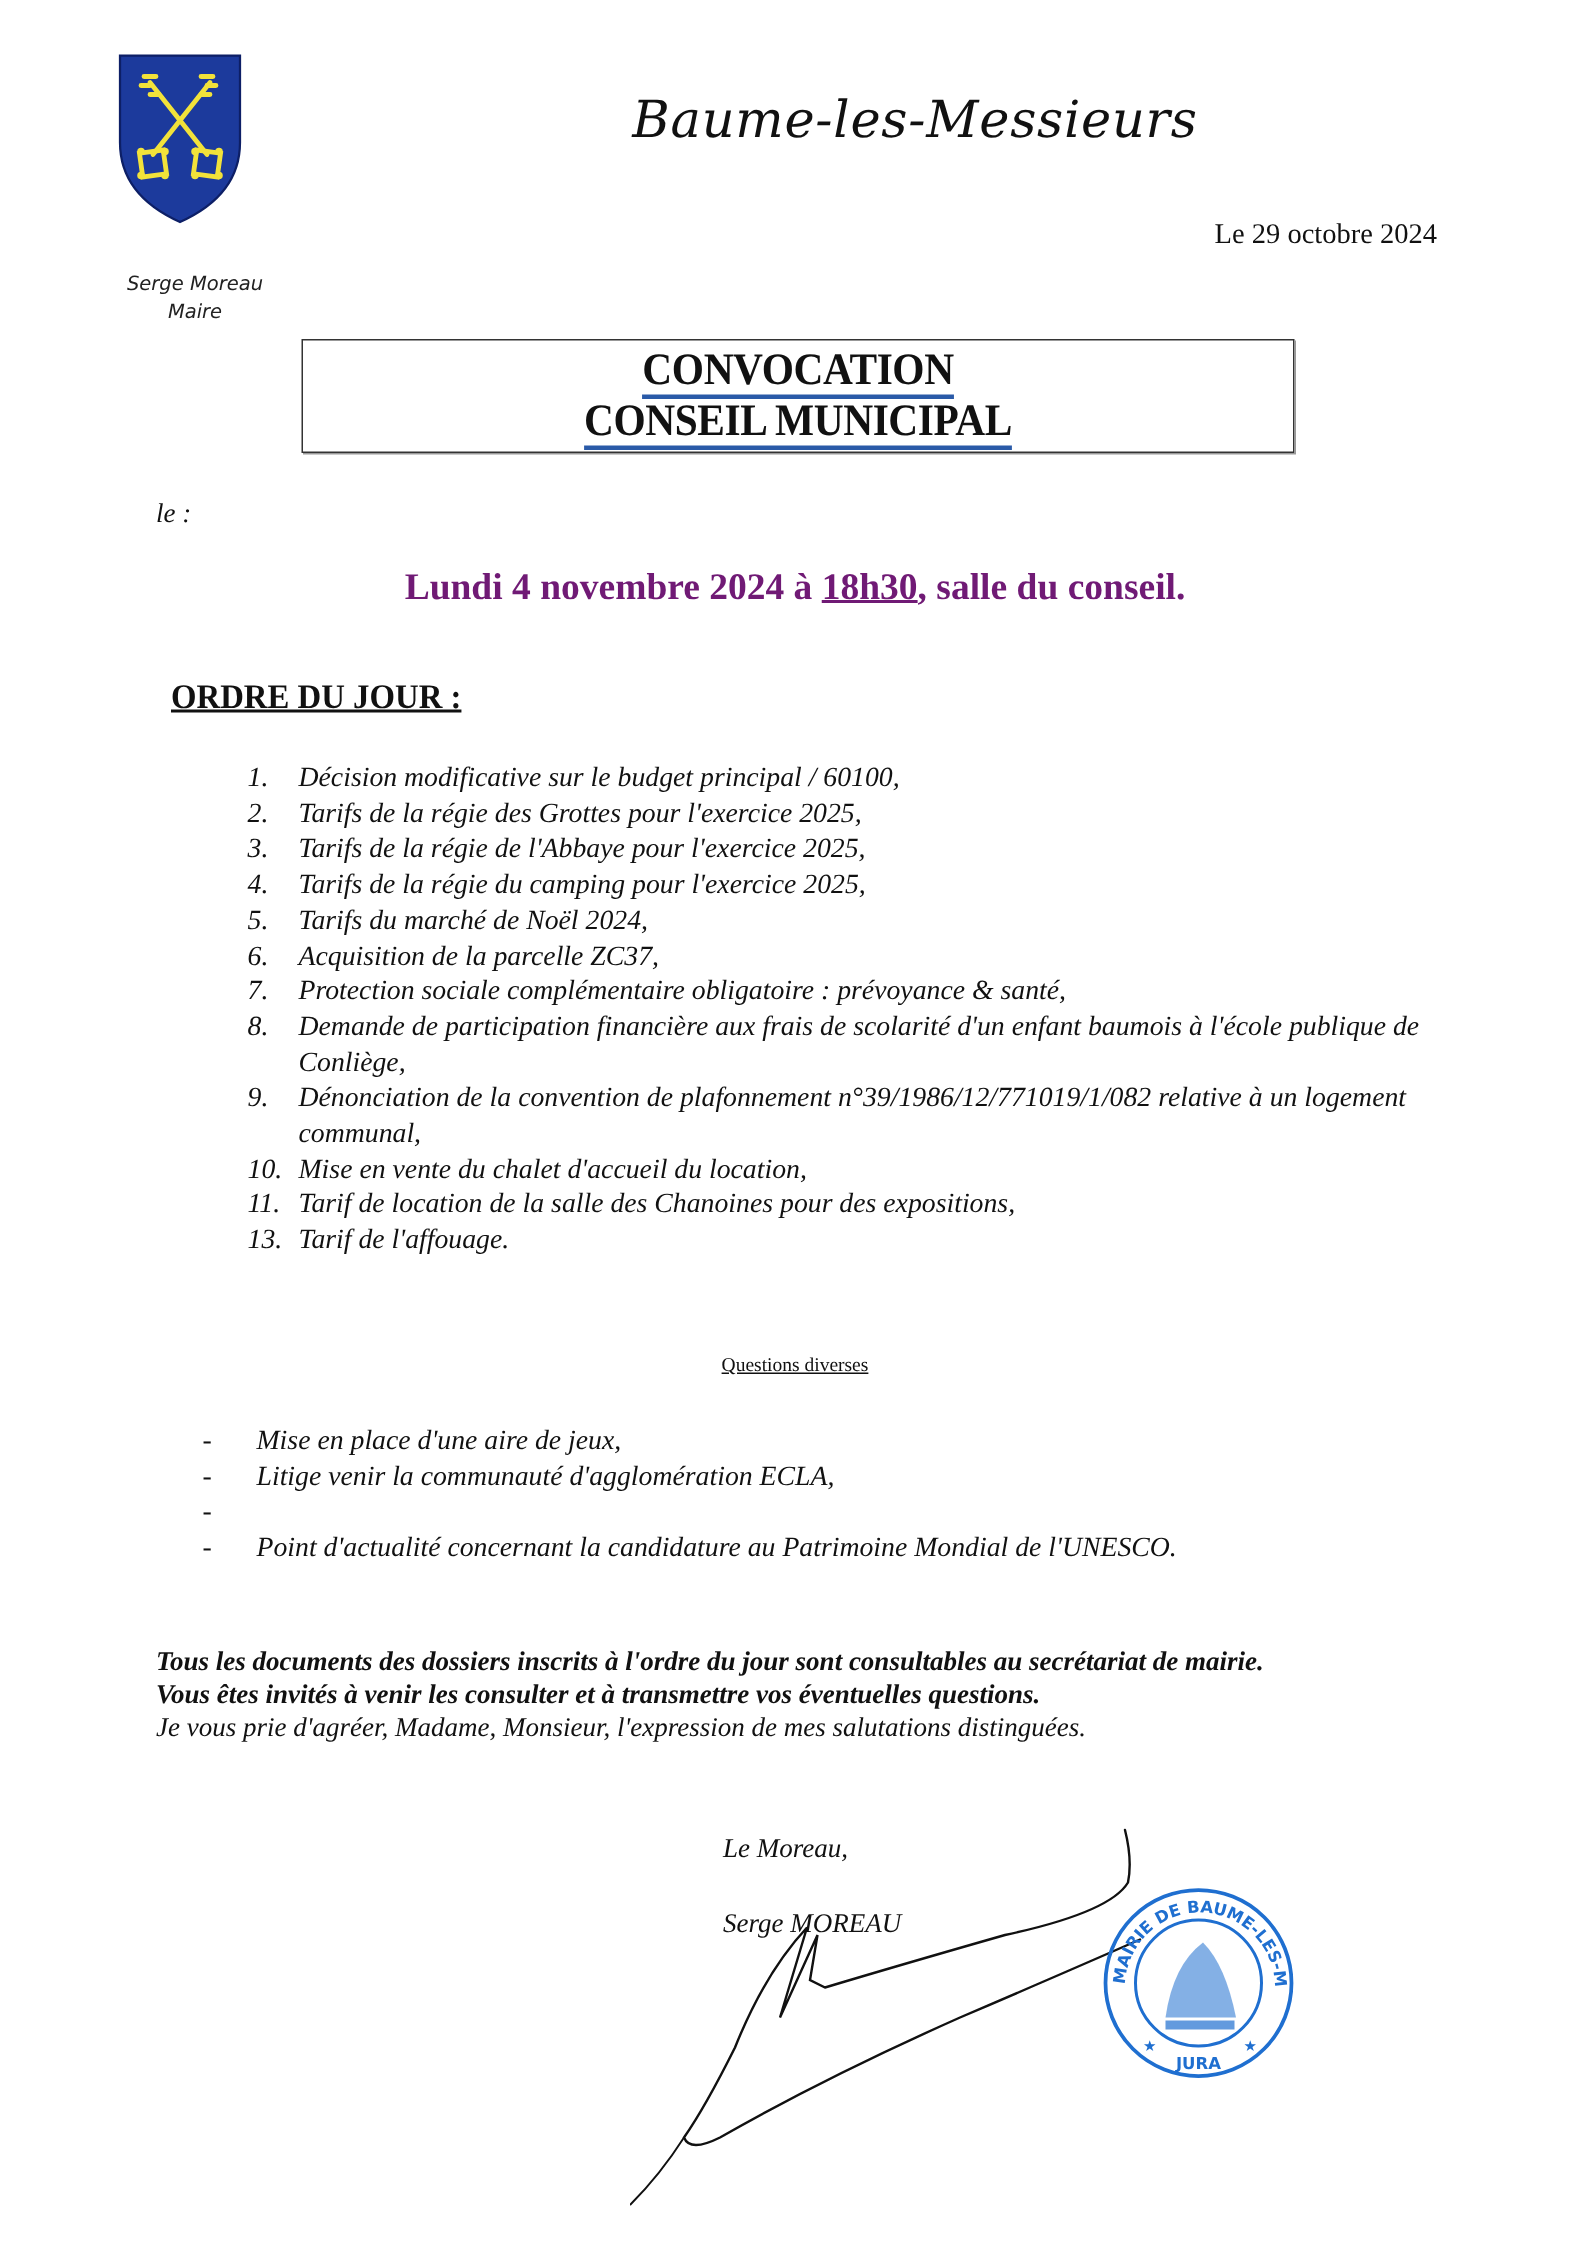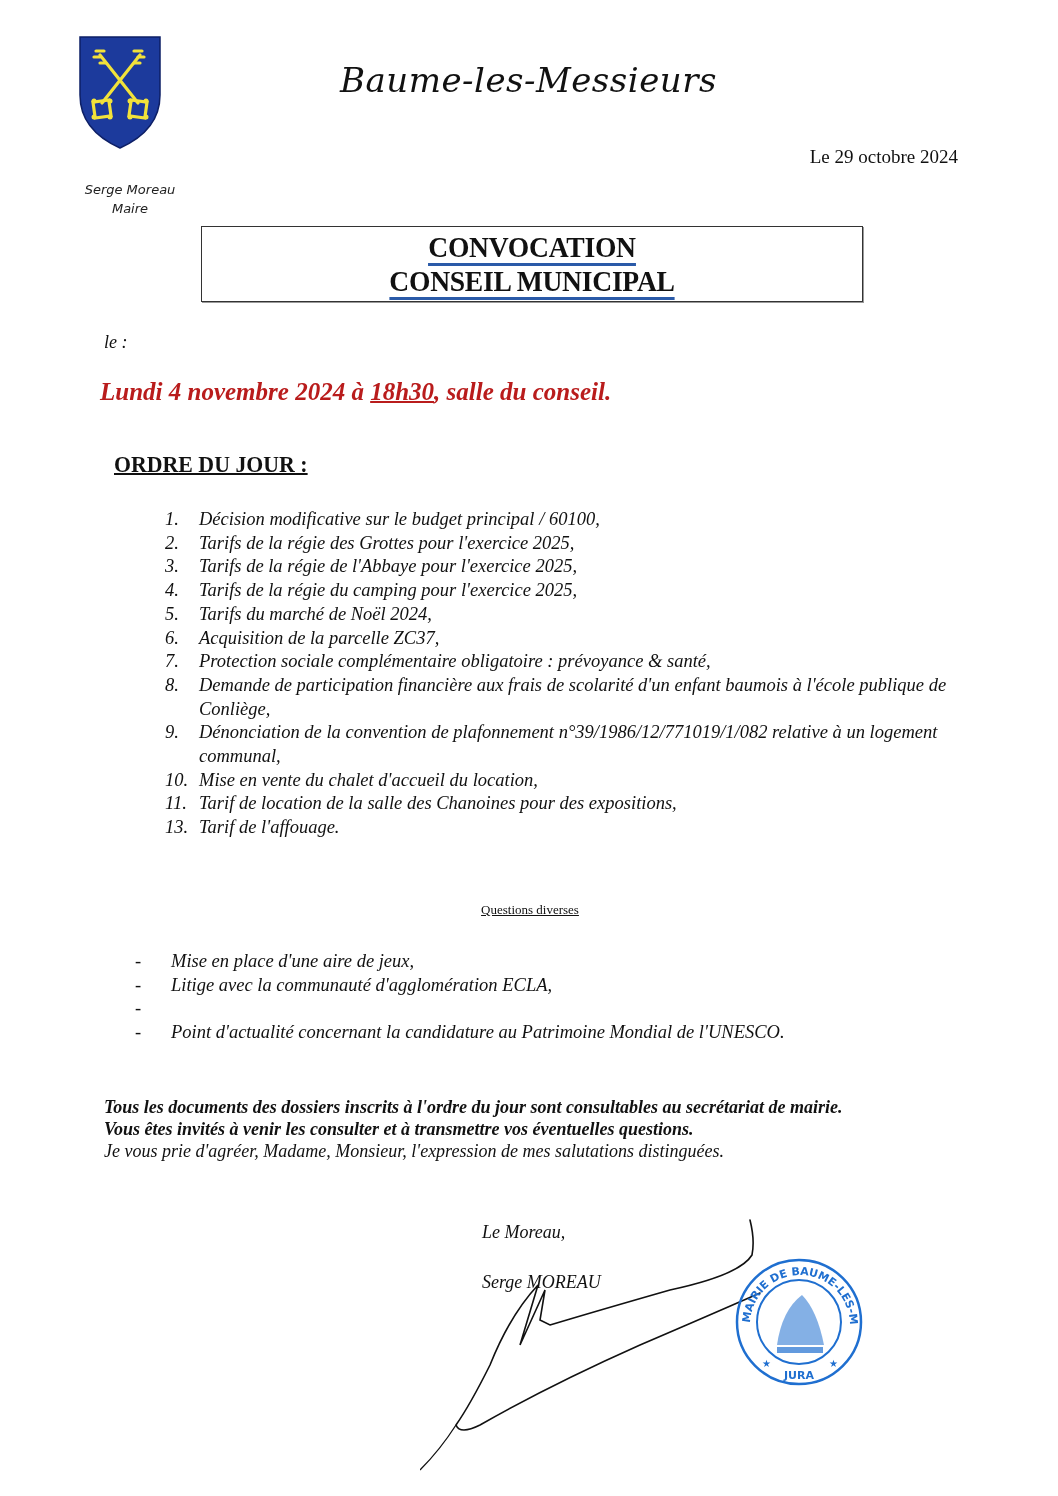--- a/index.html
+++ b/index.html
@@ -5,38 +5,38 @@
   html, body { margin: 0; padding: 0; background: #ffffff; }
   body { width: 1058px; height: 1496px; position: relative; overflow: hidden;
          font-family: "Liberation Serif", "DejaVu Serif", serif; color: #111; }
   .abs { position: absolute; }
 
   
   .crest { left: 78px; top: 35px; width: 84px; height: 115px; }
   .mayor-caption { left: 70px; top: 180px; width: 120px; text-align: center;
                    font-family: "DejaVu Sans", sans-serif; font-style: italic; font-size: 13px; line-height: 19px; color: #222; }
 
-  .town-name { left: 340px; top: 60px; width: 540px; 
+  .town-name { left: 340px; top: 60px; width: 540px; text-align: center;
                font-family: "DejaVu Serif", serif; font-style: italic; font-size: 34px; letter-spacing: 0.5px; color: #111; }
   .date { left: 700px; top: 146px; width: 258px; text-align: right; font-size: 19px; }
 
   .title-box { left: 201px; top: 226px; width: 660px; height: 74px; border: 1.5px solid #333;
                box-shadow: 1px 1px 0 #999; text-align: center; }
   .title-line { font-weight: bold; font-size: 30px; line-height: 34px; font-family: "Liberation Serif", serif;
                 letter-spacing: -0.3px; transform: scaleX(0.92); }
   .title-line span { border-bottom: 3px solid #2a5aa8; padding-bottom: 0; }
   .t1 { margin-top: 3px; }
 
   .invite { left: 104px; top: 327px; width: 856px; font-style: italic; font-size: 18px; line-height: 30px;
             font-family: "Liberation Serif", serif; }
   .invite .indent { padding-left: 50px; }
   .invite b { font-weight: bold; }
 
-  .meeting { left: 100px; top: 378px; width: 860px; text-align: left; font-weight: bold; font-style: italic;
-             font-size: 25px; color: #b91c1c; }
+  .meeting { left: 100px; top: 378px; width: 860px; text-align: center; font-weight: bold; 
+             font-size: 25px; color: #701a75; }
   .meeting u { text-decoration: underline; text-decoration-thickness: 2px; }
 
   .odj { left: 114px; top: 452px; font-weight: bold; font-size: 23px; text-decoration: underline;
          text-decoration-thickness: 2px; transform: scaleX(0.95); transform-origin: left; }
 
   .agenda { left: 165px; top: 508px; width: 800px; font-style: italic; font-size: 18.5px; line-height: 23.7px; }
   .agenda .row { display: flex; }
   .agenda .num { width: 34px; flex: none; }
   .agenda .txt { flex: 1; }
 
@@ -157,21 +157,21 @@
 
 <div class="abs qd-title">Questions diverses</div>
 
 <div class="abs qd-list">
   <div class="row">
       <span class="dash">-</span>
       <span>Mise en place d'une aire de jeux,</span>
     </div>
   <div class="row">
       <span class="dash">-</span>
-      <span>Litige avec la communauté d'agglomération ECLA,</span>
+      <span>Litige venir la communauté d'agglomération ECLA,</span>
     </div>
   <div class="row">
       <span class="dash">-</span>
     </div>
   <div class="row">
       <span class="dash">-</span>
       <span>Point d'actualité concernant la candidature au Patrimoine Mondial de l'UNESCO.</span>
     </div>
 </div>
 

